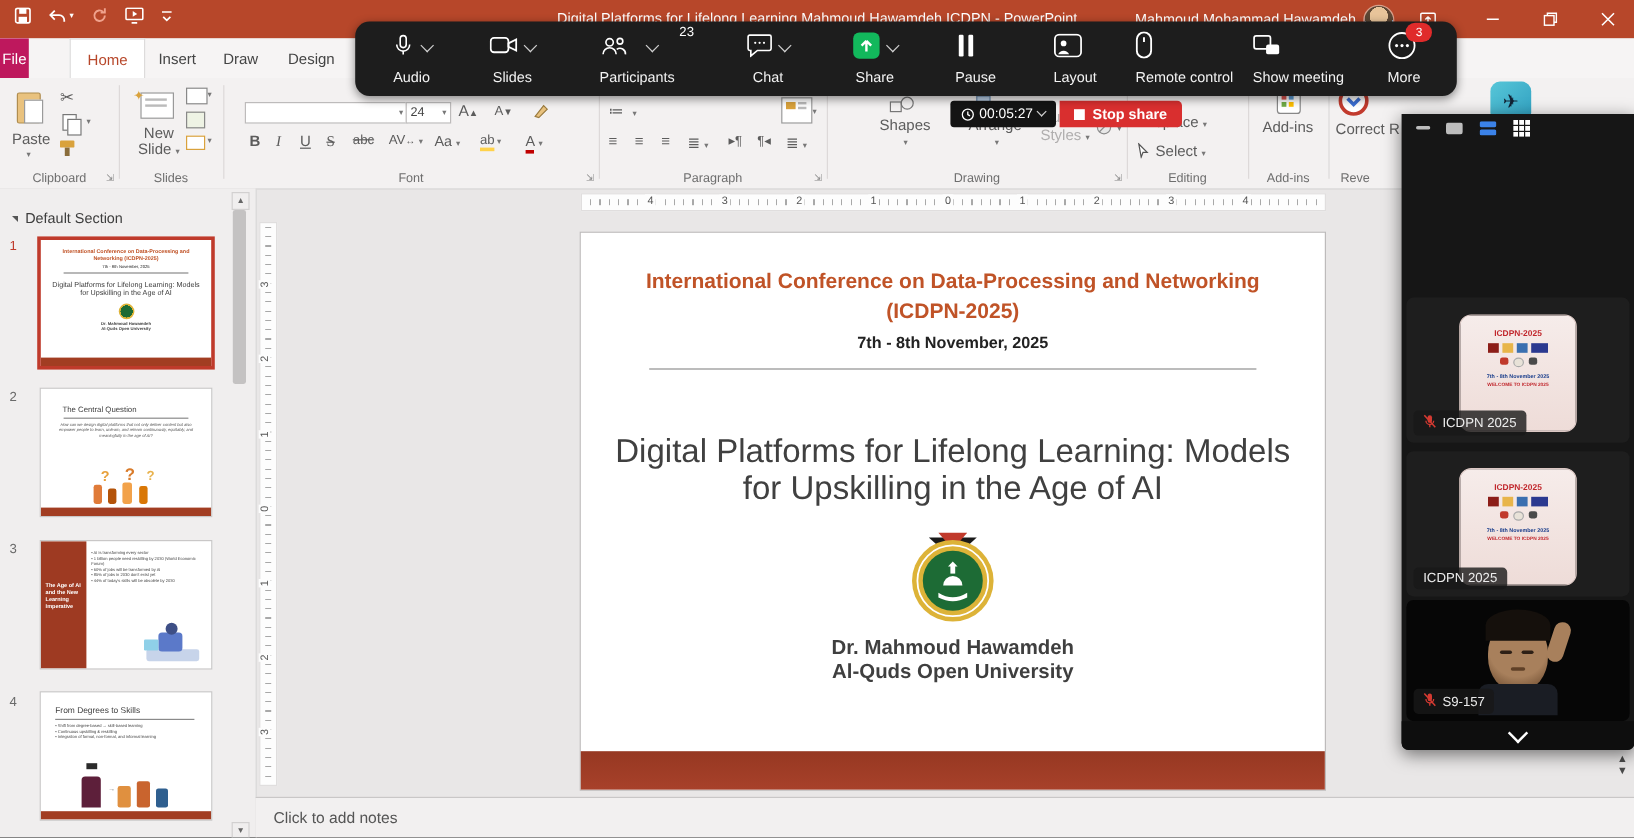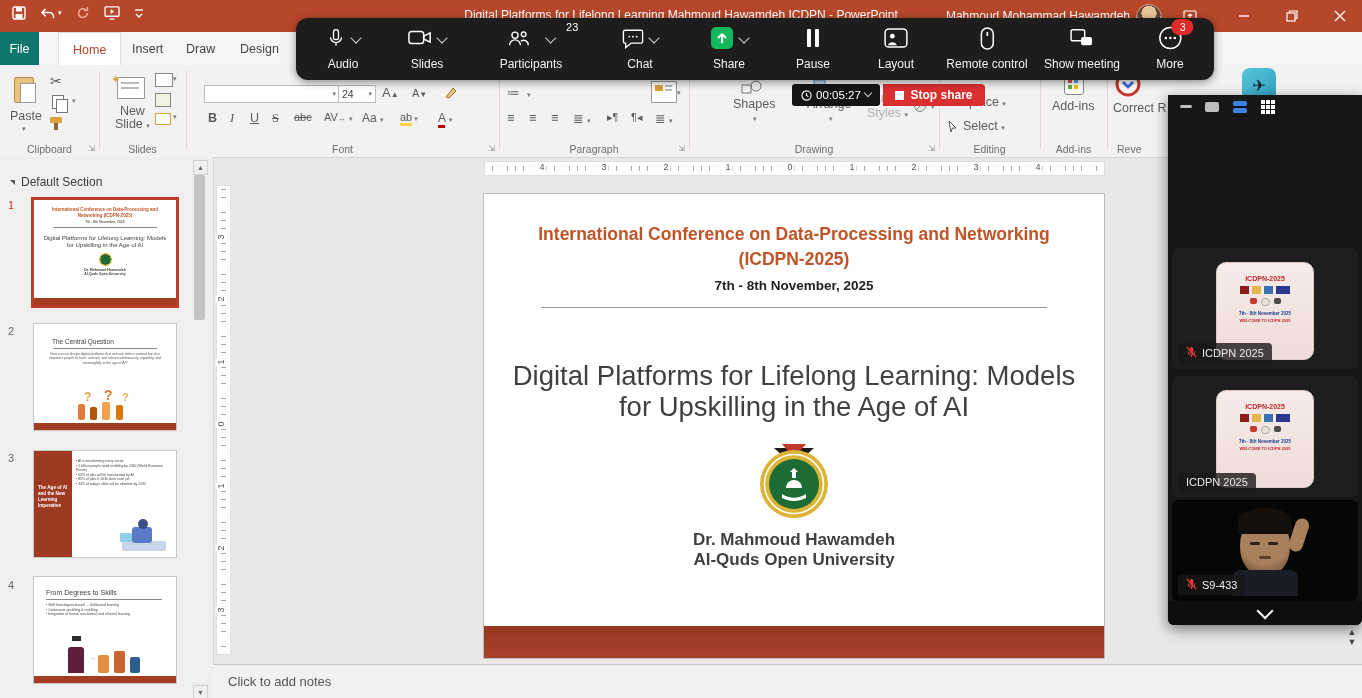--- a/index.html
+++ b/index.html
@@ -12,37 +12,37 @@
   .qa svg{display:block;}
   .win-title{position:absolute;left:0;right:0;top:8px;text-align:center;font-size:12px;color:#fff;white-space:nowrap;}
   .tb-user{position:absolute;right:232px;top:9px;font-size:12px;color:#fff;white-space:nowrap;}
   .tb-avatar{position:absolute;right:200px;top:4px;width:24px;height:24px;border-radius:50%;
       background:radial-gradient(circle at 50% 35%,#e8c49a 0 38%,#5b4634 39% 60%,#9fb3c8 61%);border:1px solid #d8a08c;}
   .winbtn{position:absolute;top:0;width:44px;height:32px;display:flex;align-items:center;justify-content:center;}
   
   .tabsrow{left:0;top:32px;width:1362px;height:33px;background:#f6f4f4;border-bottom:1px solid #e2e0e0;}
   .tab{position:absolute;top:0;height:33px;display:flex;align-items:center;justify-content:center;
        font-size:12.5px;color:#444;padding:0 14px;}
-  .tab.file{background:#0f766e;color:#fff;left:0;width:39px;padding:0;}
+  .tab.file{background:#be185d;color:#fff;left:0;width:24px;padding:0;}
   .tab.active{background:#fff;color:#b7472a;border:1px solid #dddbdb;border-bottom:none;}
   
   .ribbon{left:0;top:65px;width:1362px;height:92px;background:#f3f1f1;border-bottom:1px solid #d5d3d3;}
   .rgroup{position:absolute;top:0;height:92px;}
   .rgdiv{position:absolute;top:6px;height:78px;width:1px;background:#ddd9d9;}
   .rglabel{position:absolute;bottom:2px;left:0;right:0;text-align:center;font-size:10.5px;color:#6e6e6e;}
   .launch{position:absolute;bottom:4px;right:4px;font-size:8px;color:#8a8a8a;}
   .gbtn{position:absolute;color:#5c5c5c;font-size:12.5px;}
   .ddv{font-size:7px;color:#777;}
   .fbox{background:#fff;border:1px solid #bdbbbb;color:#444;font-size:10.5px;display:flex;align-items:center;padding:0 3px;}
   .grayed{color:#b0aeae;}
   
   .zoombar{left:296px;top:18px;width:918px;height:62px;background:#1d1d1d;border-radius:12px;z-index:60;
            box-shadow:0 2px 8px rgba(0,0,0,.45);}
   .zt-item{position:absolute;top:7px;transform:translateX(-50%);text-align:center;color:#fff;}
-  .zt-iconrow{height:30px;display:flex;align-items:center;justify-content:center;gap:6px;}
+  .zt-iconrow{height:30px;display:flex;align-items:center;gap:6px;}
   .zt-label{font-size:12px;margin-top:2px;white-space:nowrap;color:#f2f2f2;}
   .chev{width:7px;height:7px;border-right:1.6px solid #cfcfcf;border-bottom:1.6px solid #cfcfcf;
         transform:rotate(45deg);margin-top:-4px;}
   .badge-23{position:absolute;top:-4px;right:-16px;font-size:11px;color:#fff;}
   .badge-red{position:absolute;top:-6px;right:-10px;min-width:16px;height:16px;border-radius:8px;background:#e02b2b;
         color:#fff;font-size:10px;display:flex;align-items:center;justify-content:center;padding:0 3px;}
   
   .sharebar{left:530px;top:84px;width:256px;height:22px;background:#2dbe60;border-radius:4px 0 0 4px;z-index:55;
             display:flex;align-items:center;color:#111;}
   .sharemsg{font-size:12px;font-weight:bold;color:#0c2912;}
@@ -686,21 +686,21 @@
         <div class="abs" style="left:2px;top:62px;width:66px;height:26px;background:#1a1d24;border-radius:8px 8px 0 0"></div>
         <div class="abs" style="left:62px;top:10px;width:14px;height:34px;background:#a8805c;border-radius:7px;transform:rotate(18deg)"></div>
       </div>
       <div class="namepill">
         <span><svg width="11" height="12" viewBox="0 0 12 13">
               <rect x="4" y="1" width="4" height="7" rx="2" fill="#d43a32"></rect>
               <path d="M2.5 6a3.5 3.5 0 0 0 7 0" fill="none" stroke="#d43a32" stroke-width="1.2"></path>
               <path d="M6 9.5V12" stroke="#d43a32" stroke-width="1.2"></path>
               <path d="M1 1l10 11" stroke="#d43a32" stroke-width="1.4"></path>
             </svg></span>
-        <span>S9-433</span>
+        <span>S9-157</span>
       </div>
     </div>
 
     <div class="chevstrip">
         <span class="bigchev"></span>
       </div>
   </div>
 
 </div>
 

